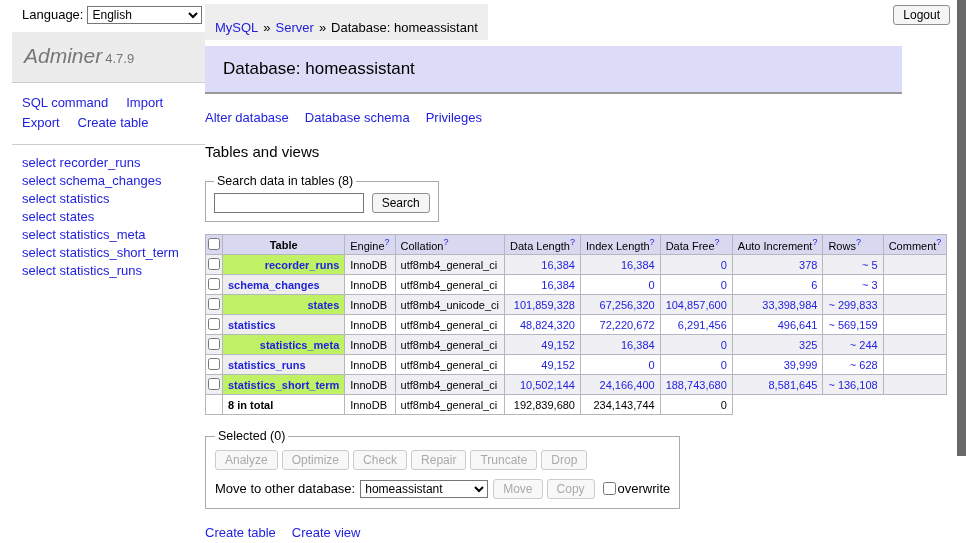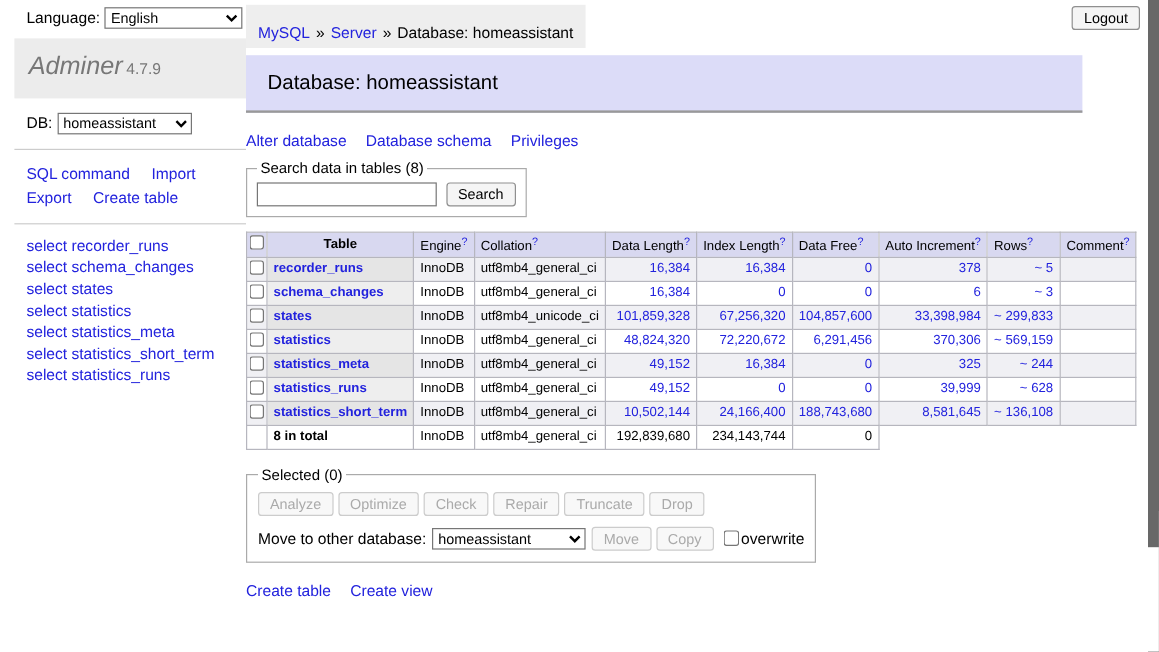--- a/index.html
+++ b/index.html
@@ -73,21 +73,21 @@
   
   table.db-table{border-collapse:collapse;table-layout:fixed;margin-top:12px;font-size:11px;}
   .db-table th,.db-table td{border:1px solid var(--border);padding:2px 5px;height:15px;overflow:hidden;white-space:nowrap;}
   .db-table thead th{background:var(--thead-bg);font-weight:normal;text-align:left;}
   .db-table thead th.th-table{font-weight:bold;text-align:center;}
   .db-table sup a{font-size:9px;}
   .db-table tbody th.name-cell{background:var(--name-cell-bg);text-align:left;}
   .db-table tbody th.name-cell a{font-weight:bold;}
   .db-table td.num{text-align:right;}
   .db-table tr.alt td{background:var(--alt-row-bg);}
-  .db-table tr.alt th.name-cell{background:#e5e5e5;}
+  .db-table tr.alt th.name-cell{background:#bef264;text-align:right;}
   .db-table td.check-cell,.db-table th.check-cell{text-align:center;padding:1px 2px;}
   .db-table input[type=checkbox]{margin:0;width:12px;height:12px;}
   .db-table tr.total-row th.total-name{background:#fff;font-weight:bold;text-align:left;}
   .db-table tr.total-row td{color:#000;}
   .db-table td.nb{border:none;background:#fff;}
 
   
   .selected-fieldset{margin-top:14px;padding:7px 9px 9px;}
   .selected-fieldset .btn-row button{margin-right:4px;}
   .selected-fieldset .move-row{margin-top:9px;font-size:13px;white-space:nowrap;}
@@ -105,56 +105,54 @@
 </style>
 </head>
 <body>
 
 <div id="sidebar">
   <div class="lang-row">
     <span>Language:</span><select><option>English</option></select>
   </div>
   <div class="logo-block">
     <a><span class="logo-title">Adminer</span><span class="logo-version">4.7.9</span></a>
-  </div>
-  <div class="db-row">
-    <span>DB:</span><select><option>homeassistant</option></select>
   </div>
   <hr class="sep">
   <div class="top-links">
     <div>
       <a>SQL command</a><a>Import</a>
     </div>
     <div>
       <a>Export</a><a>Create table</a>
     </div>
   </div>
   <hr class="sep">
   <div class="select-list" id="select-list">
       <a class="slink">select recorder_runs</a>
       <a class="slink">select schema_changes</a>
+      <a class="slink">select statistics</a>
       <a class="slink">select states</a>
-      <a class="slink">select statistics</a>
       <a class="slink">select statistics_meta</a>
       <a class="slink">select statistics_short_term</a>
       <a class="slink">select statistics_runs</a>
     </div>
 </div>
 
 <div id="main">
   <div class="breadcrumb">
     <a>MySQL</a><span class="sep">»</span><a>Server</a><span class="sep">»</span><span>Database: homeassistant</span>
   </div>
 
   <div class="banner">Database: homeassistant</div>
 
   <div class="page-links">
     <a>Alter database</a><a>Database schema</a><a>Privileges</a>
   </div>
 
+  <h3>Tables and views</h3>
 
   <fieldset class="search-fieldset">
     <legend>Search data in tables (8)</legend>
     <input type="text" value="" style="">
     <button>Search</button>
   </fieldset>
 
   <table class="db-table">
     <colgroup>
       <col style="width:20px">
@@ -220,21 +218,21 @@
           <td></td>
         </tr>
         <tr>
           <td class="check-cell"><input type="checkbox" style=""></td>
           <th class="name-cell"><a>statistics</a></th>
           <td>InnoDB</td>
           <td>utf8mb4_general_ci</td>
           <td class="num"><a>48,824,320</a></td>
           <td class="num"><a>72,220,672</a></td>
           <td class="num"><a>6,291,456</a></td>
-          <td class="num"><a>370,306</a></td>
+          <td class="num"><a>496,641</a></td>
           <td class="num"><a>~ 569,159</a></td>
           <td></td>
         </tr>
         <tr class="alt">
           <td class="check-cell"><input type="checkbox" style=""></td>
           <th class="name-cell"><a>statistics_meta</a></th>
           <td>InnoDB</td>
           <td>utf8mb4_general_ci</td>
           <td class="num"><a>49,152</a></td>
           <td class="num"><a>16,384</a></td>

